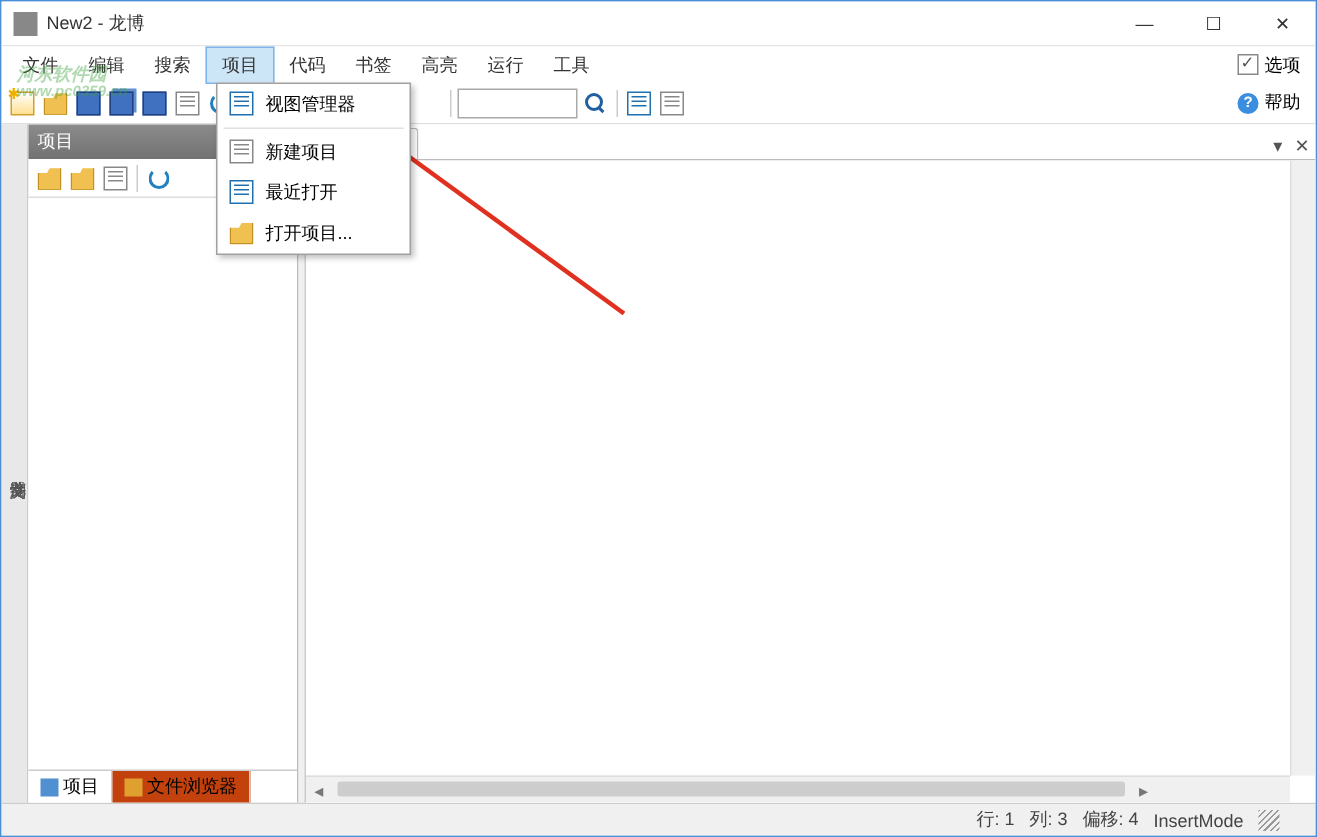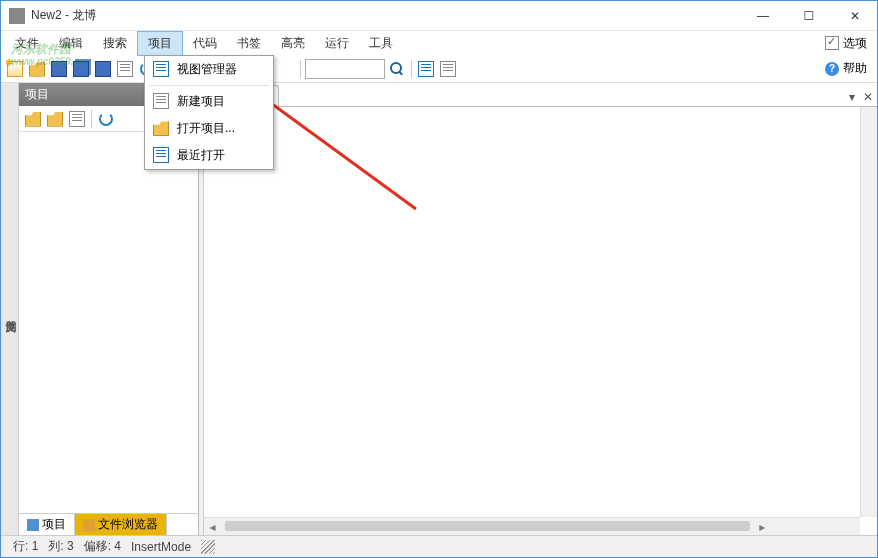--- a/index.html
+++ b/index.html
@@ -25,42 +25,42 @@
 .toolbar .spacer{flex:1}
 .help-btn{display:flex;align-items:center;gap:4px;padding:2px 6px;cursor:pointer}
 .help-icon{width:14px;height:14px;border-radius:50%;background:#3b8de0;color:#fff;display:flex;align-items:center;justify-content:center;font-size:10px;font-weight:bold}
 .main{display:flex;height:calc(100% - 30px - 24px - 28px - 22px)}
 .vtab{width:18px;background:#e8e8e8;border-right:1px solid #ccc;writing-mode:vertical-rl;text-orientation:upright;padding-top:6px;font-size:11px;color:#555;cursor:pointer;text-align:center}
 .sidebar{width:180px;background:#fff;border-right:1px solid #bbb;display:flex;flex-direction:column}
 .side-header{background:linear-gradient(#8b8b8b,#727272);color:#fff;padding:3px 6px;font-size:12px}
 .side-toolbar{height:26px;display:flex;align-items:center;gap:2px;padding:2px 4px;border-bottom:1px solid #ddd}
 .side-body{flex:1;background:#fff}
 .side-tabs{height:22px;display:flex;border-top:1px solid #ccc}
-.side-tab{padding:2px 8px;display:flex;align-items:center;gap:3px;background:#eab308;border-right:1px solid #ccc;cursor:pointer;font-size:11px}
+.side-tab{padding:2px 8px;display:flex;align-items:center;gap:3px;background:#c2410c;border-right:1px solid #ccc;cursor:pointer;font-size:11px}
 .side-tab.active{background:#fff}
 .st-icon{width:12px;height:12px;background:#e0a030;display:inline-block}
 .st-icon.tree{background:#5090d0}
 .splitter{width:5px;background:#f0f0f0;cursor:col-resize;border-right:1px solid #ccc}
 .editor{flex:1;display:flex;flex-direction:column;background:#fff}
 .etabs{height:24px;display:flex;align-items:flex-end;background:#fff;border-bottom:1px solid #bbb;padding-left:4px}
 .etab{padding:3px 10px;background:#fff;border:1px solid #bbb;border-bottom:none;display:flex;align-items:center;gap:4px;cursor:pointer;border-radius:3px 3px 0 0}
 .etab-icon{width:14px;height:14px;background:#e8a030;border:1px solid #c07010}
 .etabs .spacer{flex:1}
 .etab-ctrl{padding:2px 4px;color:#555;cursor:pointer}
 .editor-body{flex:1;background:#fff;position:relative;overflow:hidden}
 .editor-body .scroll-v{position:absolute;right:0;top:0;bottom:18px;width:17px;background:#f0f0f0;border-left:1px solid #ddd}
 .editor-body .scroll-h{position:absolute;left:0;right:17px;bottom:0;height:18px;background:#f0f0f0;border-top:1px solid #ddd;display:flex}
 .scroll-h .thumb{width:80%;height:10px;margin:3px 4px;background:#cdcdcd;border-radius:2px}
 .scroll-h .arrow{width:17px;display:flex;align-items:center;justify-content:center;color:#777}
 .dropdown{position:absolute;left:143px;top:54px;width:130px;background:#fff;border:1px solid #a0a0a0;box-shadow:2px 2px 4px rgba(0,0,0,0.25);z-index:100}
 .dd-item{display:flex;align-items:flex-start;padding:5px 8px;gap:8px;cursor:pointer}
 .dd-icon{width:16px;height:16px;display:flex;align-items:center;justify-content:center}
 .dd-sep{height:1px;background:#e0e0e0;margin:2px 4px}
 .arrow-annot{position:absolute;left:255px;top:88px;z-index:99;pointer-events:none}
-.statusbar{height:22px;background:#f0f0f0;border-top:1px solid #ccc;display:flex;align-items:center;justify-content:flex-start;padding:0 12px;gap:10px;font-size:11px;color:#444}
+.statusbar{height:22px;background:#f0f0f0;border-top:1px solid #ccc;display:flex;align-items:center;justify-content:flex-end;padding:0 24px;gap:10px;font-size:11px;color:#444}
 .grip{width:14px;height:14px;background:repeating-linear-gradient(135deg,#999 0,#999 1px,transparent 1px,transparent 3px)}
 .ico{display:inline-block;width:16px;height:16px}
 .ico-new{background:linear-gradient(#fff,#ffe090);border:1px solid #d0a030;position:relative}
 .ico-new:after{content:"✱";position:absolute;left:-3px;top:-5px;color:#f0b000;font-size:10px}
 .ico-open{background:#f0c050;border:1px solid #c09020;clip-path:polygon(0 30%,40% 30%,50% 10%,100% 10%,100% 100%,0 100%)}
 .ico-save{background:#4070c0;border:1px solid #204080}
 .ico-saveall{background:#4070c0;border:1px solid #204080;box-shadow:2px -2px 0 #6090d0}
 .ico-refresh{border:2px solid #2080c0;border-radius:50%;border-top-color:transparent;width:14px;height:14px}
 .ico-doc{background:#fff;border:1px solid #888;position:relative}
 .ico-doc:after{content:"";position:absolute;left:2px;top:2px;right:2px;height:1px;background:#888;box-shadow:0 3px 0 #888,0 6px 0 #888}
@@ -157,29 +157,29 @@
   </div>
   <div class="dd-sep"></div>
   <div class="dd-item">
     <span class="dd-icon">
         <span class="ico ico-doc"></span>
       </span>
     <span>新建项目</span>
   </div>
   <div class="dd-item">
     <span class="dd-icon">
+        <span class="ico ico-list"></span>
+      </span>
+    <span>最近打开</span>
+  </div>
+  <div class="dd-item">
+    <span class="dd-icon">
         <span class="ico ico-open"></span>
       </span>
     <span>打开项目...</span>
-  </div>
-  <div class="dd-item">
-    <span class="dd-icon">
-        <span class="ico ico-list"></span>
-      </span>
-    <span>最近打开</span>
   </div>
 </div>
 
 <svg class="arrow-annot" width="170" height="130">
   <defs>
       <marker id="ah" markerWidth="12" markerHeight="12" refX="2" refY="5" orient="auto">
         <path d="M10,0 L0,5 L10,10 z" fill="#e03020"></path>
       </marker>
     </defs>
   <line x1="160" y1="120" x2="12" y2="12" stroke="#e03020" stroke-width="3" marker-end="url(#ah)"></line>

